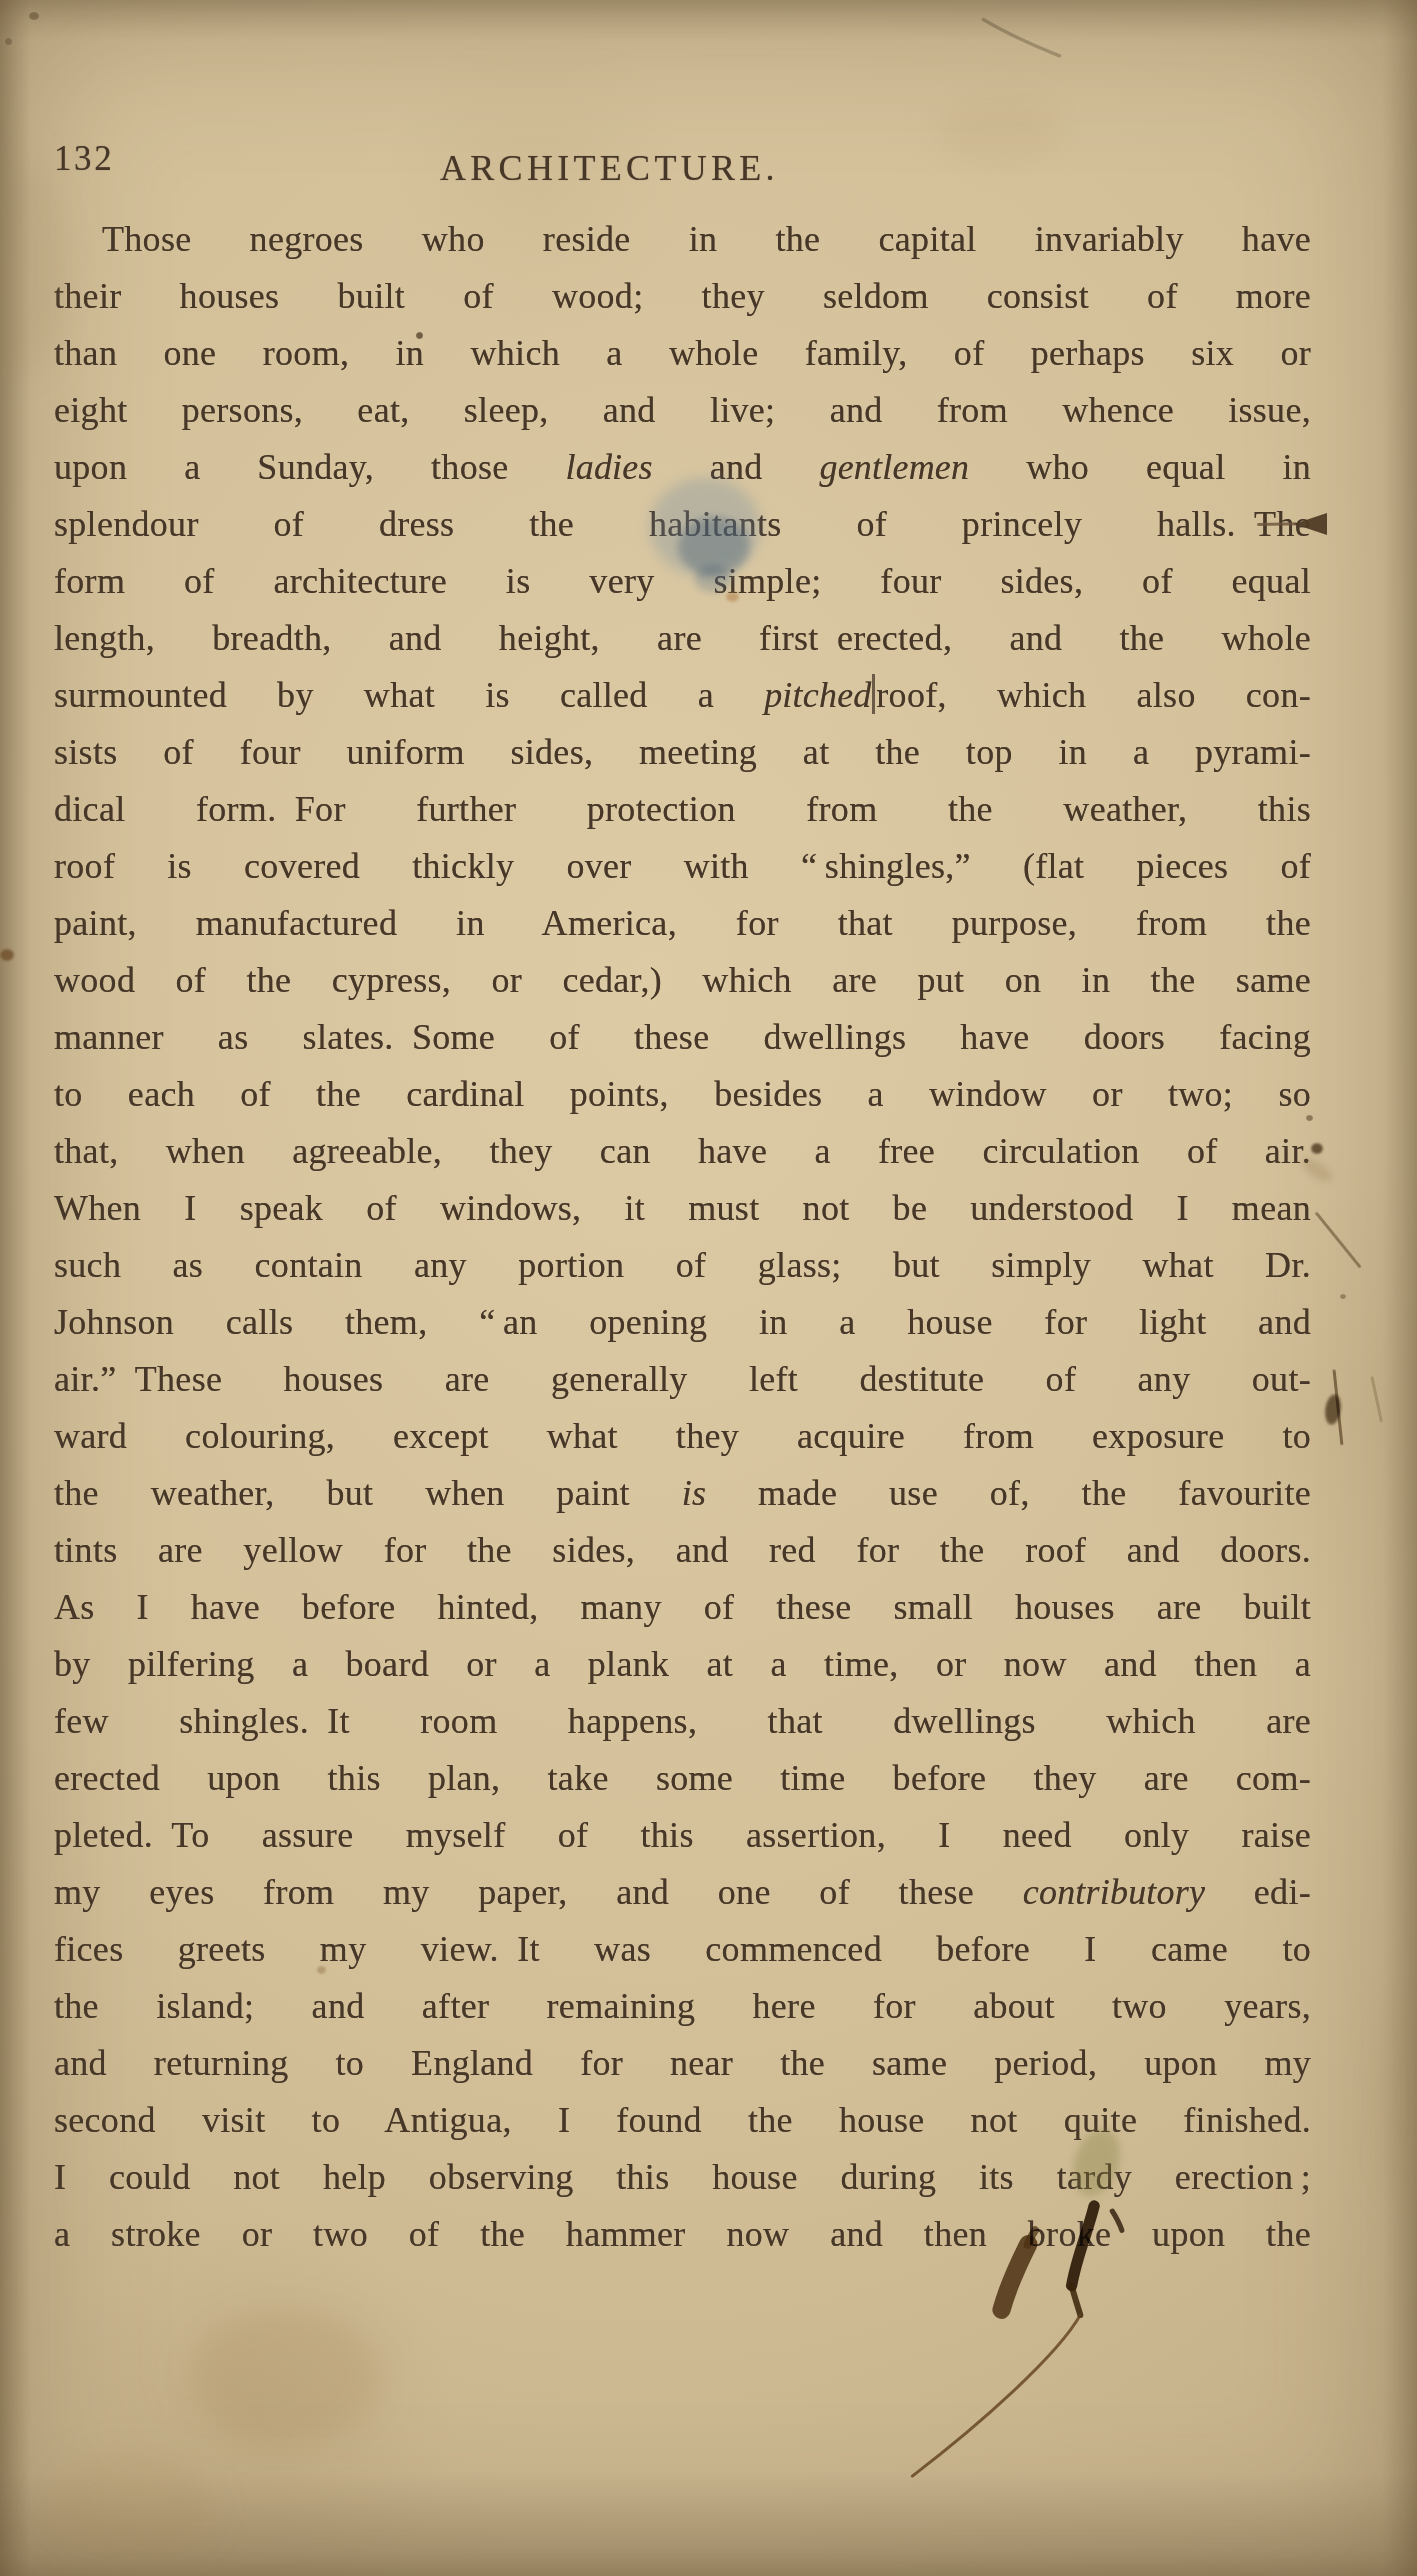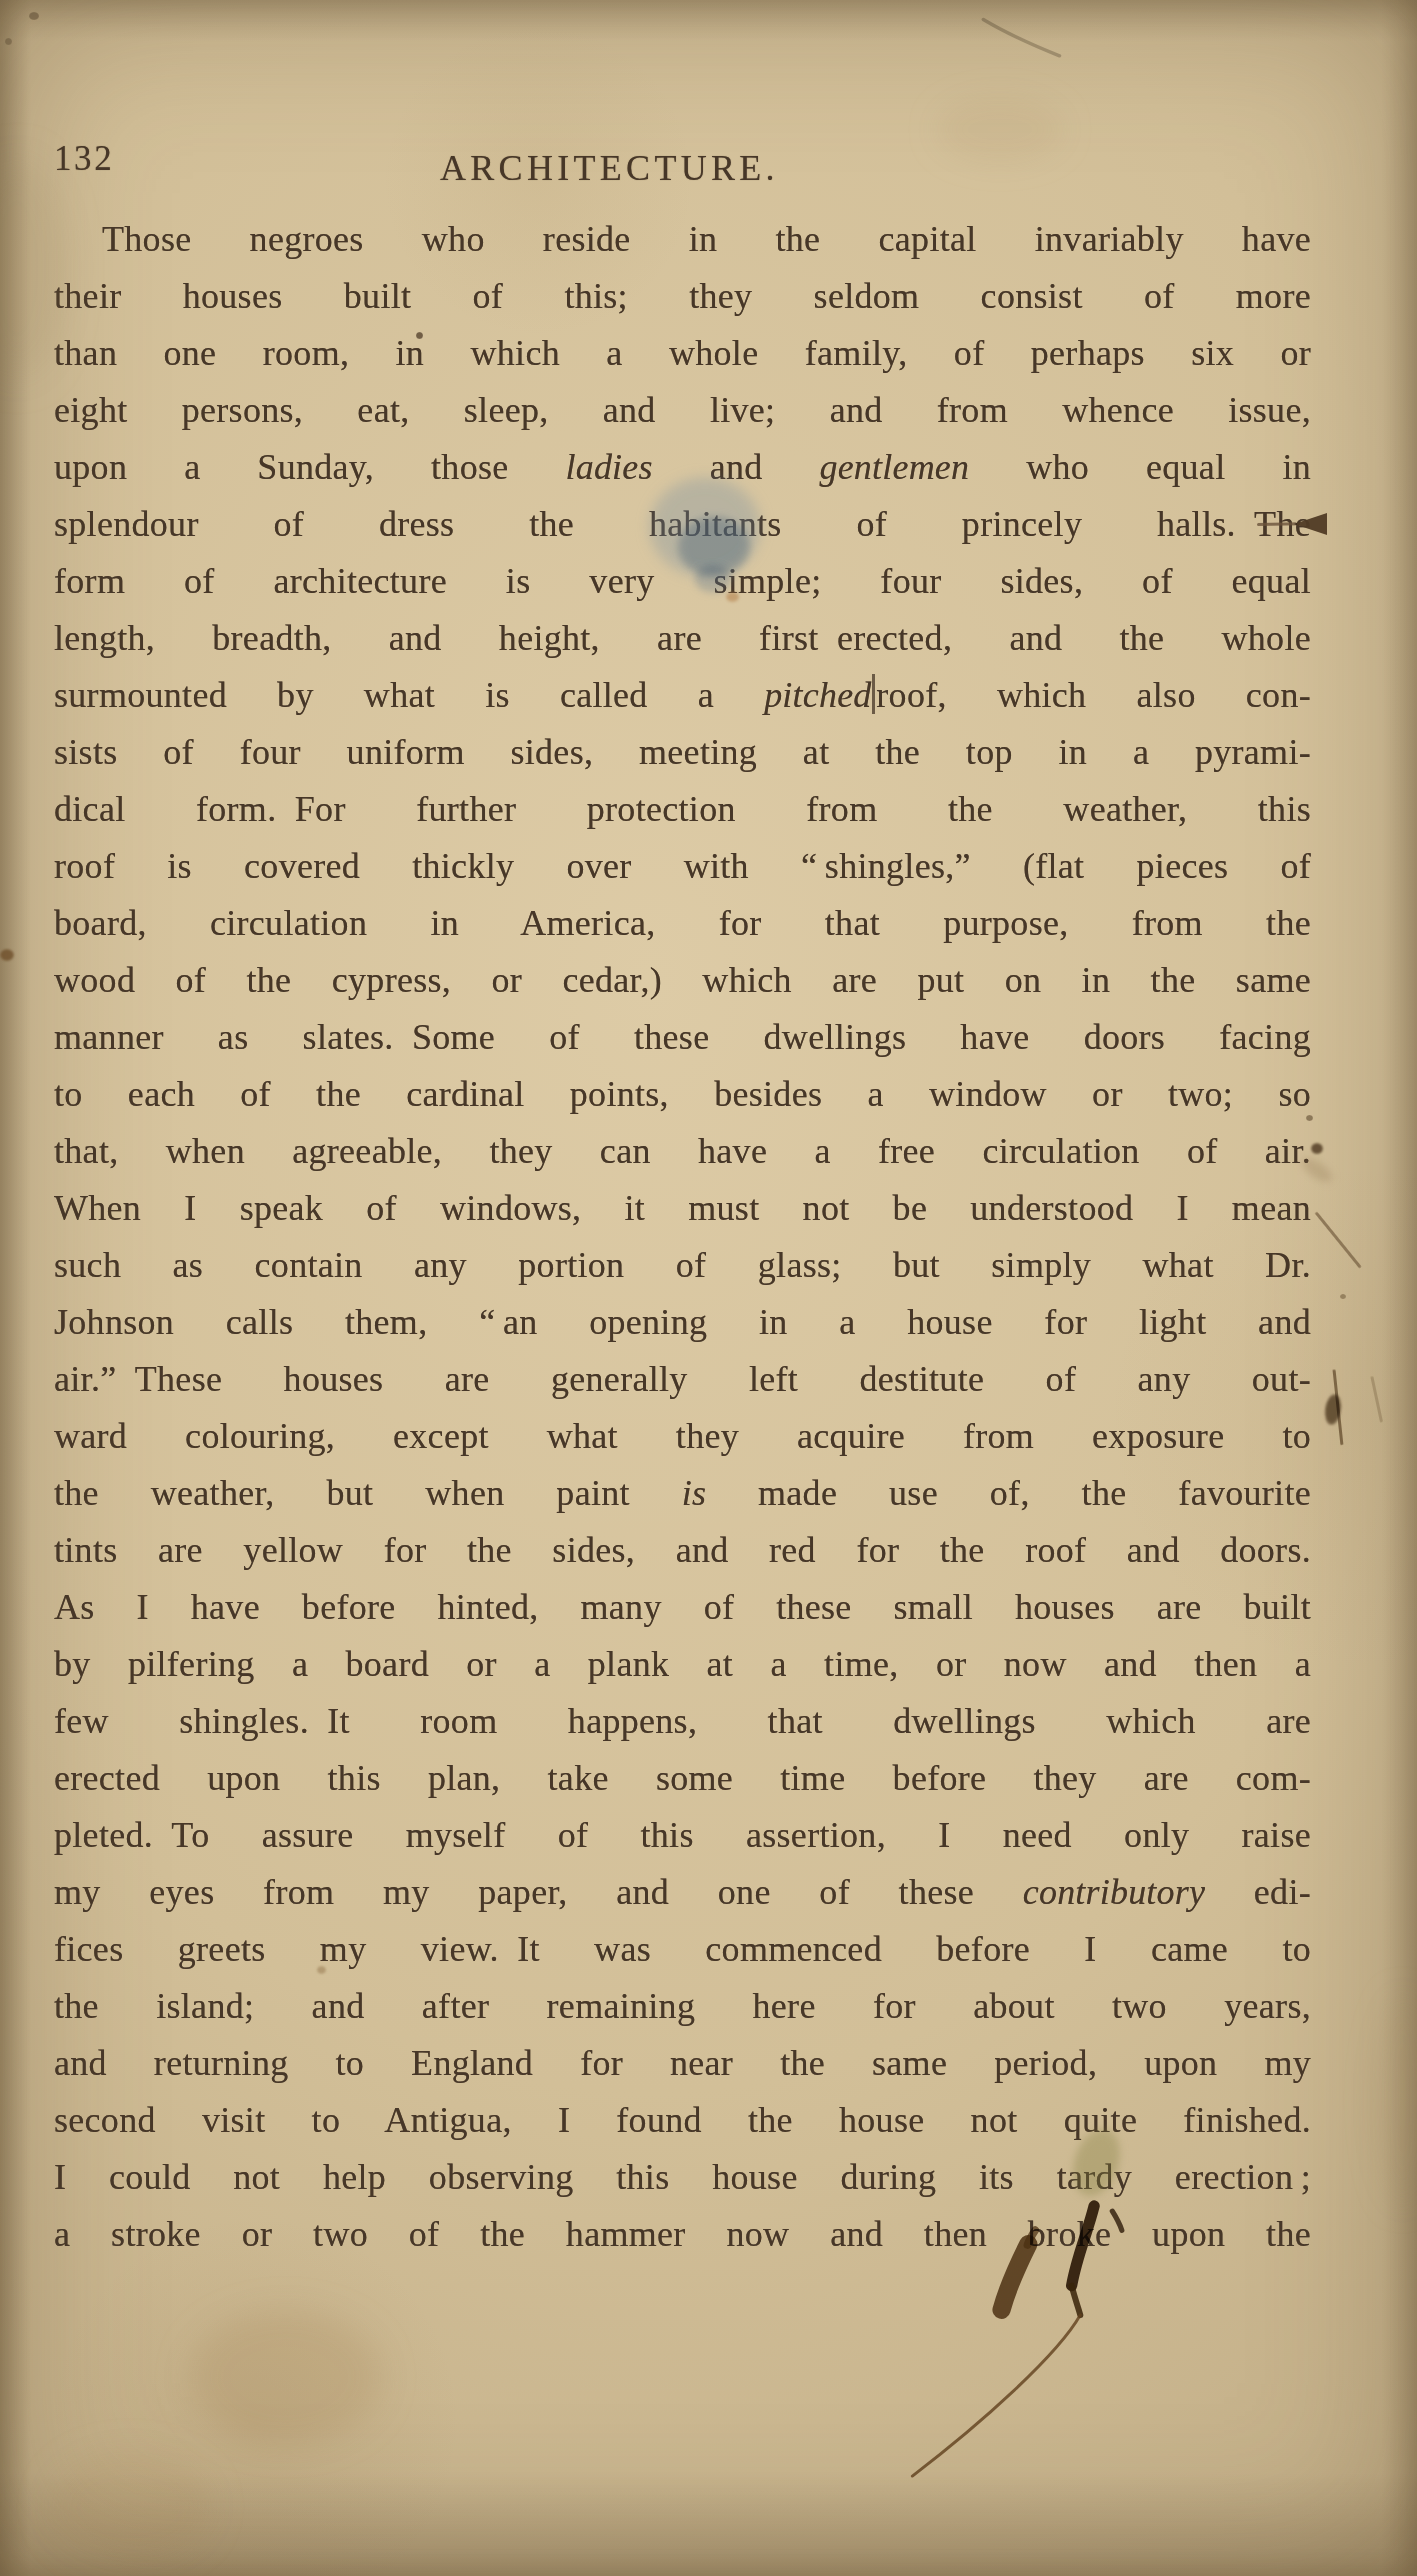--- a/index.html
+++ b/index.html
@@ -68,32 +68,32 @@
 <body>
 
 <div class="page">
   <div class="texture"></div>
 
   <div class="pagenum">132</div>
   <div class="runhead">ARCHITECTURE.</div>
 
   <div class="bodytext">
       <div class="tline indent"><span>Those negroes who reside in the capital invariably have</span></div>
-      <div class="tline"><span>their houses built of this; they seldom consist of more</span></div>
+      <div class="tline"><span>their houses built of wood; they seldom consist of more</span></div>
       <div class="tline"><span>than one room, in which a whole family, of perhaps six or</span></div>
       <div class="tline"><span>eight persons, eat, sleep, and live; and from whence issue,</span></div>
       <div class="tline"><span>upon a Sunday, those </span><em>ladies</em><span> and </span><em>gentlemen</em><span> who equal in</span></div>
       <div class="tline"><span>splendour of dress the habitants of princely halls. The</span></div>
       <div class="tline"><span>form of architecture is very simple; four sides, of equal</span></div>
       <div class="tline"><span>length, breadth, and height, are first erected, and the whole</span></div>
       <div class="tline"><span>surmounted by what is called a </span><em>pitched</em><span class="bar"></span><span>roof, which also con-</span></div>
       <div class="tline"><span>sists of four uniform sides, meeting at the top in a pyrami-</span></div>
       <div class="tline"><span>dical form. For further protection from the weather, this</span></div>
       <div class="tline"><span>roof is covered thickly over with “ shingles,” (flat pieces of</span></div>
-      <div class="tline"><span>board, circulation in America, for that purpose, from the</span></div>
+      <div class="tline"><span>paint, manufactured in America, for that purpose, from the</span></div>
       <div class="tline"><span>wood of the cypress, or cedar,) which are put on in the same</span></div>
       <div class="tline"><span>manner as slates. Some of these dwellings have doors facing</span></div>
       <div class="tline"><span>to each of the cardinal points, besides a window or two; so</span></div>
       <div class="tline"><span>that, when agreeable, they can have a free circulation of air.</span></div>
       <div class="tline"><span>When I speak of windows, it must not be understood I mean</span></div>
       <div class="tline"><span>such as contain any portion of glass; but simply what Dr.</span></div>
       <div class="tline"><span>Johnson calls them, “ an opening in a house for light and</span></div>
       <div class="tline"><span>air.” These houses are generally left destitute of any out-</span></div>
       <div class="tline"><span>ward colouring, except what they acquire from exposure to</span></div>
       <div class="tline"><span>the weather, but when paint </span><em>is</em><span> made use of, the favourite</span></div>

